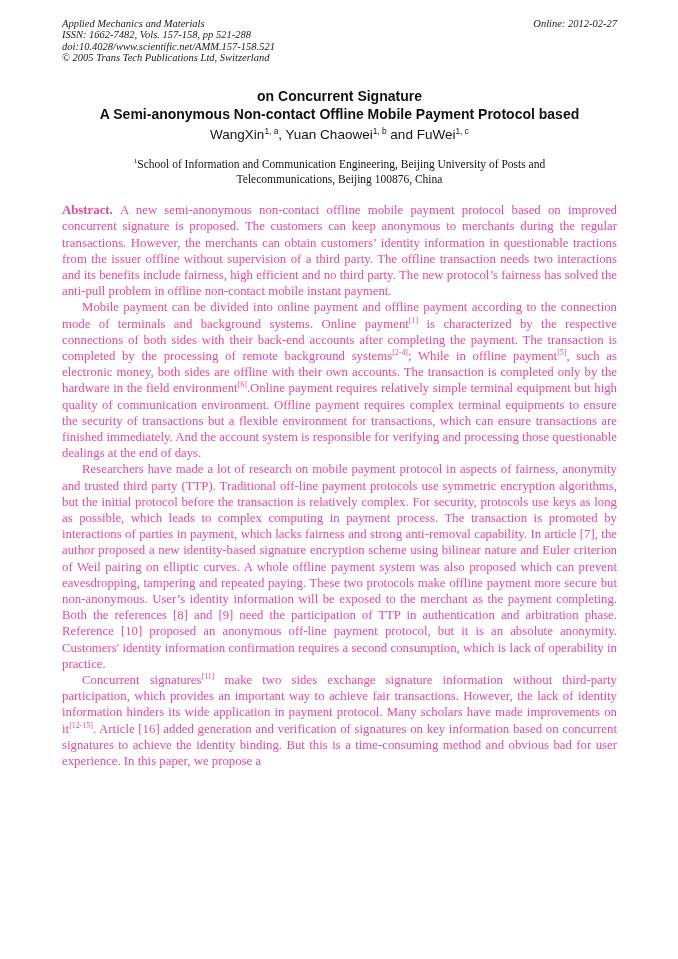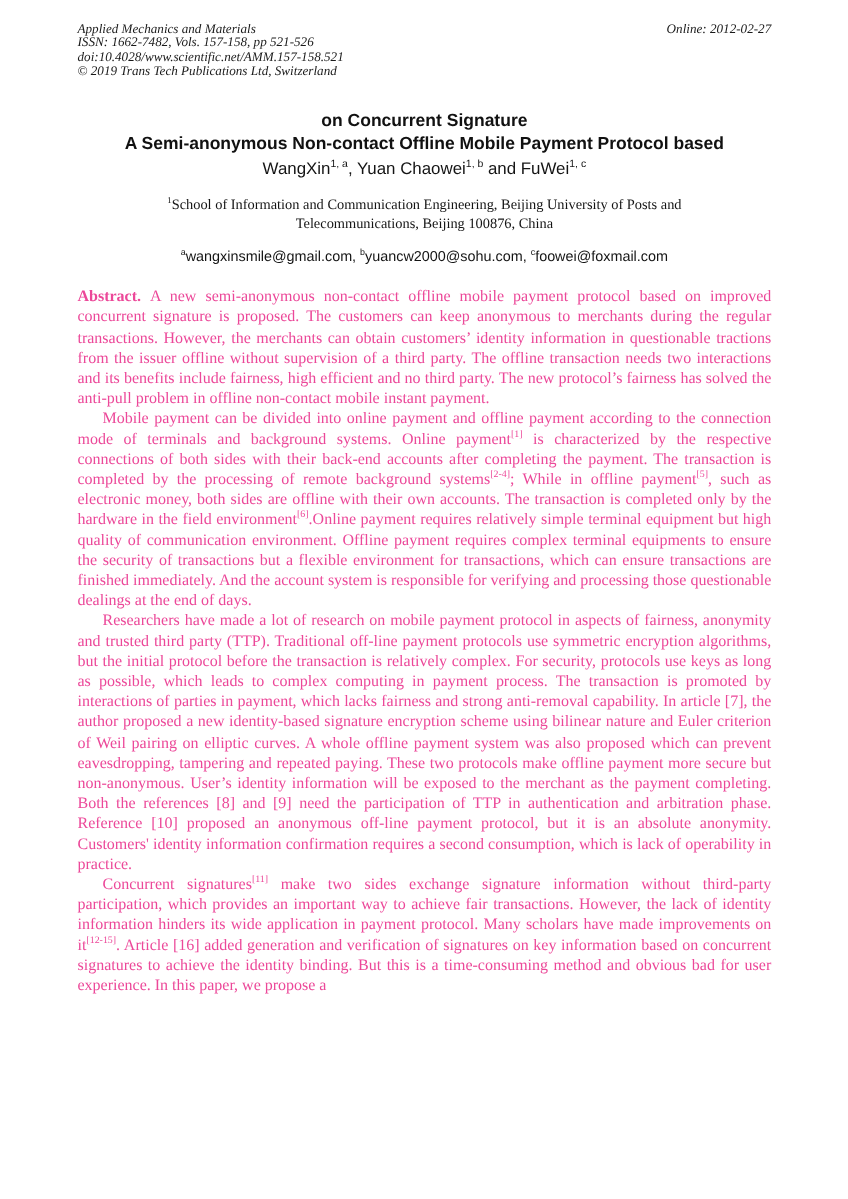--- a/index.html
+++ b/index.html
@@ -111,37 +111,36 @@
 </style>
 </head>
 <body>
 
 <div class="page">
   <div class="content">
 
     <div class="header">
       <div class="header-left">
         <div>Applied Mechanics and Materials</div>
-        <div>ISSN: 1662-7482, Vols. 157-158, pp 521-526</div>
+        <div>ISSN: 1662-7482, Vols. 157-158, pp 521-288</div>
         <div>doi:10.4028/www.scientific.net/AMM.157-158.521</div>
-        <div>© 2019 Trans Tech Publications Ltd, Switzerland</div>
+        <div>© 2005 Trans Tech Publications Ltd, Switzerland</div>
       </div>
       <div class="header-right">Online: 2012-02-27</div>
     </div>
 
     <div class="paper-title">
       <div>on Concurrent Signature</div>
       <div>A Semi-anonymous Non-contact Offline Mobile Payment Protocol based</div>
     </div>
 
     <div class="authors"><span>WangXin</span><sup>1, a</sup><span>, Yuan Chaowei</span><sup>1, b</sup><span> and FuWei</span><sup>1, c</sup></div>
 
     <div class="affiliation"><sup>1</sup><span>School of Information and Communication Engineering, Beijing University of Posts and Telecommunications, Beijing 100876, China</span></div>
 
-    <div class="emails"><sup>a</sup><span>wangxinsmile@gmail.com, </span><sup>b</sup><span>yuancw2000@sohu.com, </span><sup>c</sup><span>foowei@foxmail.com</span></div>
 
 
     <div class="abstract body-text"><span class="bold">Abstract. </span><span>A new semi-anonymous non-contact offline mobile payment protocol based on improved concurrent signature is proposed. The customers can keep anonymous to merchants during the regular transactions. However, the merchants can obtain customers’ identity information in questionable tractions from the issuer offline without supervision of a third party. The offline transaction needs two interactions and its benefits include fairness, high efficient and no third party. The new protocol’s fairness has solved the anti-pull problem in offline non-contact mobile instant payment.</span></div>
 
 
     <div class="body-text">
       <p class="para"><span>Mobile payment can be divided into online payment and offline payment according to the connection mode of terminals and background systems. Online payment</span><sup>[1]</sup><span> is characterized by the respective connections of both sides with their back-end accounts after completing the payment. The transaction is completed by the processing of remote background systems</span><sup>[2-4]</sup><span>; While in offline payment</span><sup>[5]</sup><span>, such as electronic money, both sides are offline with their own accounts. The transaction is completed only by the hardware in the field environment</span><sup>[6]</sup><span>.Online payment requires relatively simple terminal equipment but high quality of communication environment. Offline payment requires complex terminal equipments to ensure the security of transactions but a flexible environment for transactions, which can ensure transactions are finished immediately. And the account system is responsible for verifying and processing those questionable dealings at the end of days.</span></p>
       <p class="para"><span>Researchers have made a lot of research on mobile payment protocol in aspects of fairness, anonymity and trusted third party (TTP). Traditional off-line payment protocols use symmetric encryption algorithms, but the initial protocol before the transaction is relatively complex. For security, protocols use keys as long as possible, which leads to complex computing in payment process. The transaction is promoted by interactions of parties in payment, which lacks fairness and strong anti-removal capability. In article [7], the author proposed a new identity-based signature encryption scheme using bilinear nature and Euler criterion of Weil pairing on elliptic curves. A whole offline payment system was also proposed which can prevent eavesdropping, tampering and repeated paying. These two protocols make offline payment more secure but non-anonymous. User’s identity information will be exposed to the merchant as the payment completing. Both the references [8] and [9] need the participation of TTP in authentication and arbitration phase. Reference [10] proposed an anonymous off-line payment protocol, but it is an absolute anonymity. Customers' identity information confirmation requires a second consumption, which is lack of operability in practice.</span></p>
       <p class="para"><span>Concurrent signatures</span><sup>[11]</sup><span> make two sides exchange signature information without third-party participation, which provides an important way to achieve fair transactions. However, the lack of identity information hinders its wide application in payment protocol. Many scholars have made improvements on it</span><sup>[12-15]</sup><span>. Article [16] added generation and verification of signatures on key information based on concurrent signatures to achieve the identity binding. But this is a time-consuming method and obvious bad for user experience. In this paper, we propose a</span></p>
     </div>

